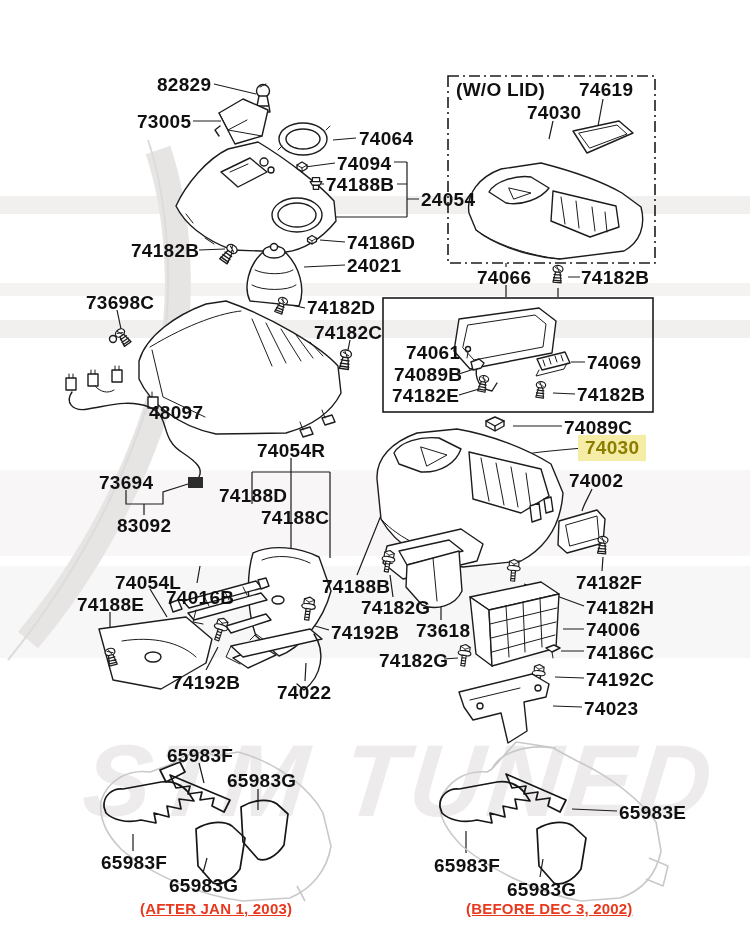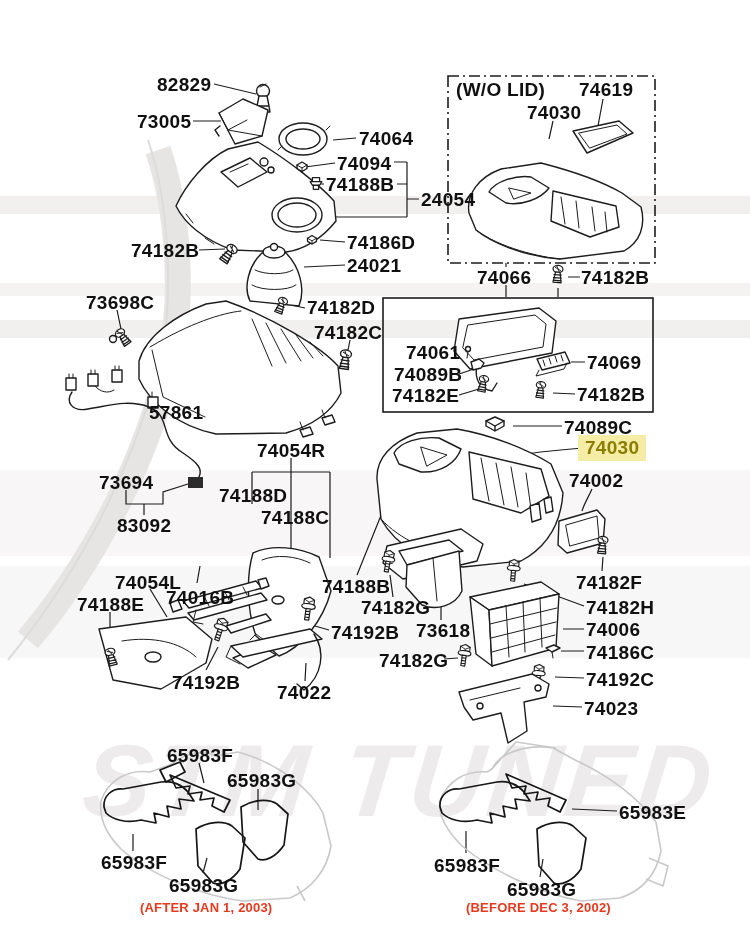--- a/index.html
+++ b/index.html
@@ -22,21 +22,21 @@
   .bx{fill:none;stroke:#1c1c1c;stroke-width:1.6;}
   .dashdot{stroke-dasharray:11 4 2 4;}
   .ghost{stroke:#c9c9c9;stroke-width:1.6;fill:none;stroke-linejoin:round;}
   .panel{stroke:#161616;stroke-width:1.7;fill:none;stroke-linejoin:round;}
   .swoosh1{stroke:#e7e4e4;stroke-width:26;fill:none;}
   .swoosh2{stroke:#dedbdb;stroke-width:2;fill:none;}
   .dark{fill:#2c2c2c;}
   .labels{position:absolute;left:0;top:0;width:750px;height:945px;pointer-events:none;}
   .part-label{position:absolute;font-weight:700;font-size:19px;line-height:1;color:#101010;
               letter-spacing:.3px;white-space:nowrap;}
-  .part-label.red{font-size:13px;color:var(--red,#e8391f);letter-spacing:.2px;}
+  .part-label.red{font-size:15px;color:var(--red,#e8391f);letter-spacing:.2px;text-decoration:underline;}
   .part-label.hl{background:var(--hl-bg,#f5eca6);color:var(--hl-fg,#8a7d00);
                  padding:3px 7px 4px;margin-left:-7px;margin-top:-3px;}
 </style>
 </head>
 <body>
 
 <div class="stage">
 
   <div class="stripe st1"></div>
   <div class="stripe st2"></div>
@@ -292,21 +292,21 @@
       <div class="part-label" style="left: 359px; top: 129px;">74064</div>
       <div class="part-label" style="left: 337px; top: 154px;">74094</div>
       <div class="part-label" style="left: 326px; top: 175px;">74188B</div>
       <div class="part-label" style="left: 421px; top: 190px;">24054</div>
       <div class="part-label" style="left: 347px; top: 233px;">74186D</div>
       <div class="part-label" style="left: 347px; top: 256px;">24021</div>
       <div class="part-label" style="left: 131px; top: 241px;">74182B</div>
       <div class="part-label" style="left: 86px; top: 293px; text-align: right;">73698C</div>
       <div class="part-label" style="left: 307px; top: 298px;">74182D</div>
       <div class="part-label" style="left: 314px; top: 323px;">74182C</div>
-      <div class="part-label" style="left: 149px; top: 403px;">57861</div>
+      <div class="part-label" style="left: 149px; top: 403px;">48097</div>
       <div class="part-label" style="left: 99px; top: 473px;">73694</div>
       <div class="part-label" style="left: 117px; top: 516px;">83092</div>
       <div class="part-label" style="left: 257px; top: 441px;">74054R</div>
       <div class="part-label" style="left: 219px; top: 486px;">74188D</div>
       <div class="part-label" style="left: 261px; top: 508px;">74188C</div>
       <div class="part-label" style="left: 166px; top: 550px; margin-top: 38px;">74016B</div>
       <div class="part-label" style="left: 115px; top: 573px;">74054L</div>
       <div class="part-label" style="left: 77px; top: 595px;">74188E</div>
       <div class="part-label" style="left: 322px; top: 577px;">74188B</div>
       <div class="part-label" style="left: 331px; top: 623px;">74192B</div>

